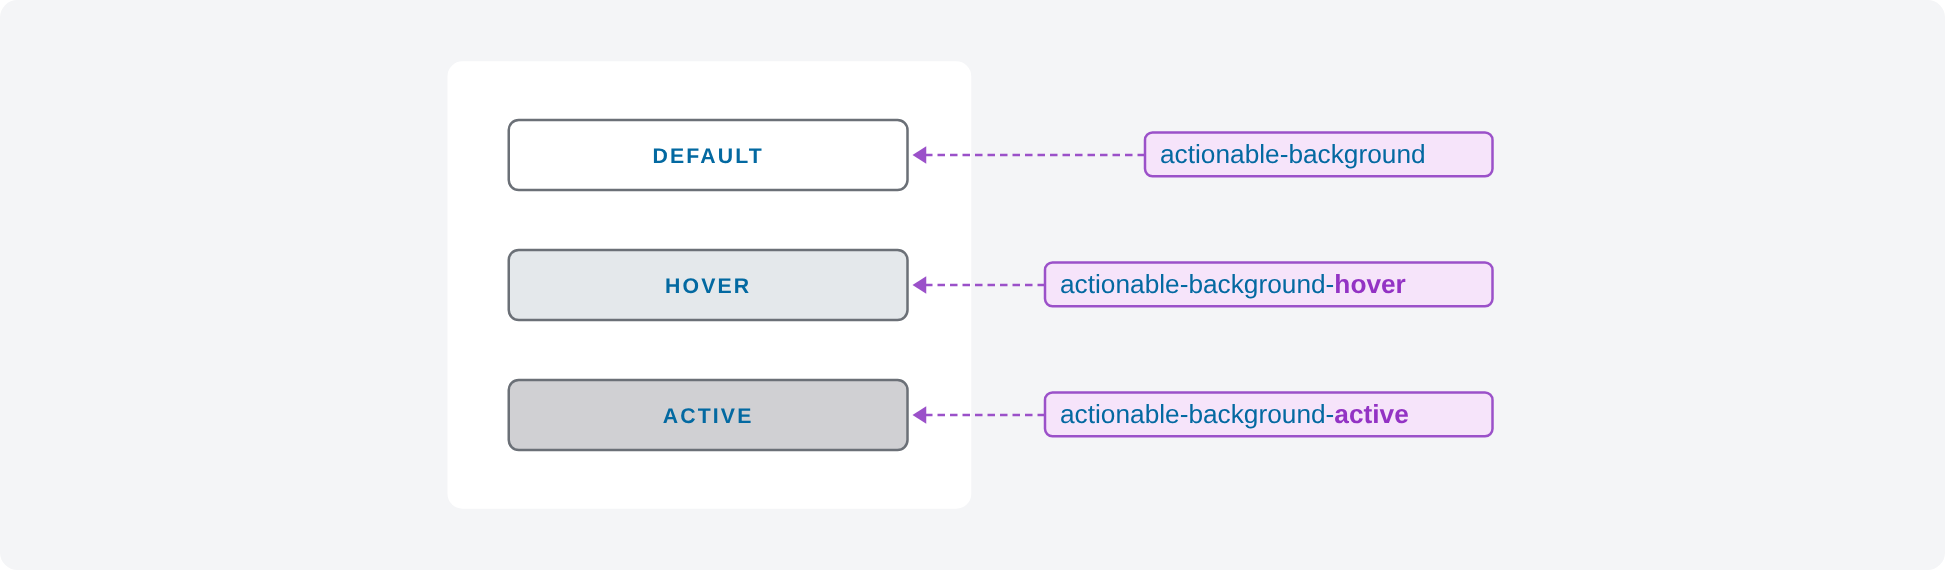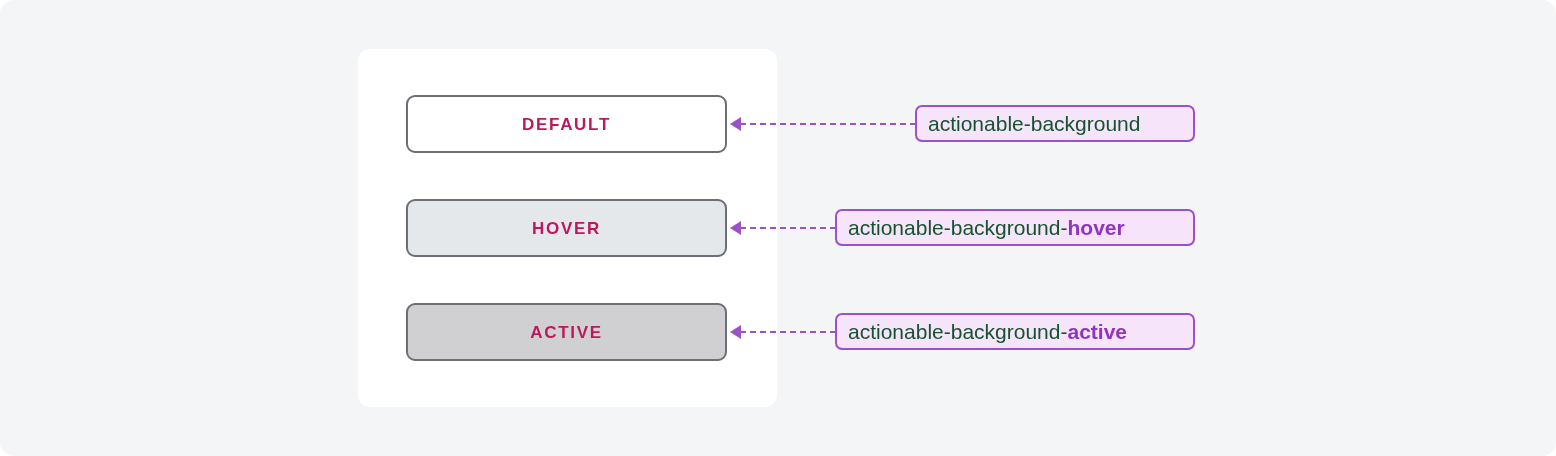--- a/index.html
+++ b/index.html
@@ -44,21 +44,21 @@
     border: 2px solid #6b7077;
     border-radius: 9px;
     display: flex;
     align-items: center;
     justify-content: center;
   }
   .state-button .btn-label {
     font-size: 17px;
     font-weight: bold;
     letter-spacing: 1.7px;
-    color: #be185d;
+    color: #0369a1;
     line-height: 1;
   }
   #btn-default { top: 95px; }
   #btn-hover   { top: 199px; }
   #btn-active  { top: 303px; }
 
   
   .connector {
     position: absolute;
     height: 20px;
@@ -92,21 +92,21 @@
     border: 2px solid #9b51c9;
     border-radius: 7px;
     display: flex;
     align-items: center;
     justify-content: flex-start;
     padding: 0 11px;
     white-space: nowrap;
   }
   .token-pill .token-base {
     font-size: 21px;
-    color: #14532d;
+    color: #0369a1;
     line-height: 1;
   }
   .token-pill .token-accent {
     font-size: 21px;
     font-weight: bold;
     color: #9333c4;
     line-height: 1;
   }
   #pill-default { left: 915px; top: 105px; width: 280px; }
   #pill-hover   { left: 835px; top: 209px; width: 360px; }

